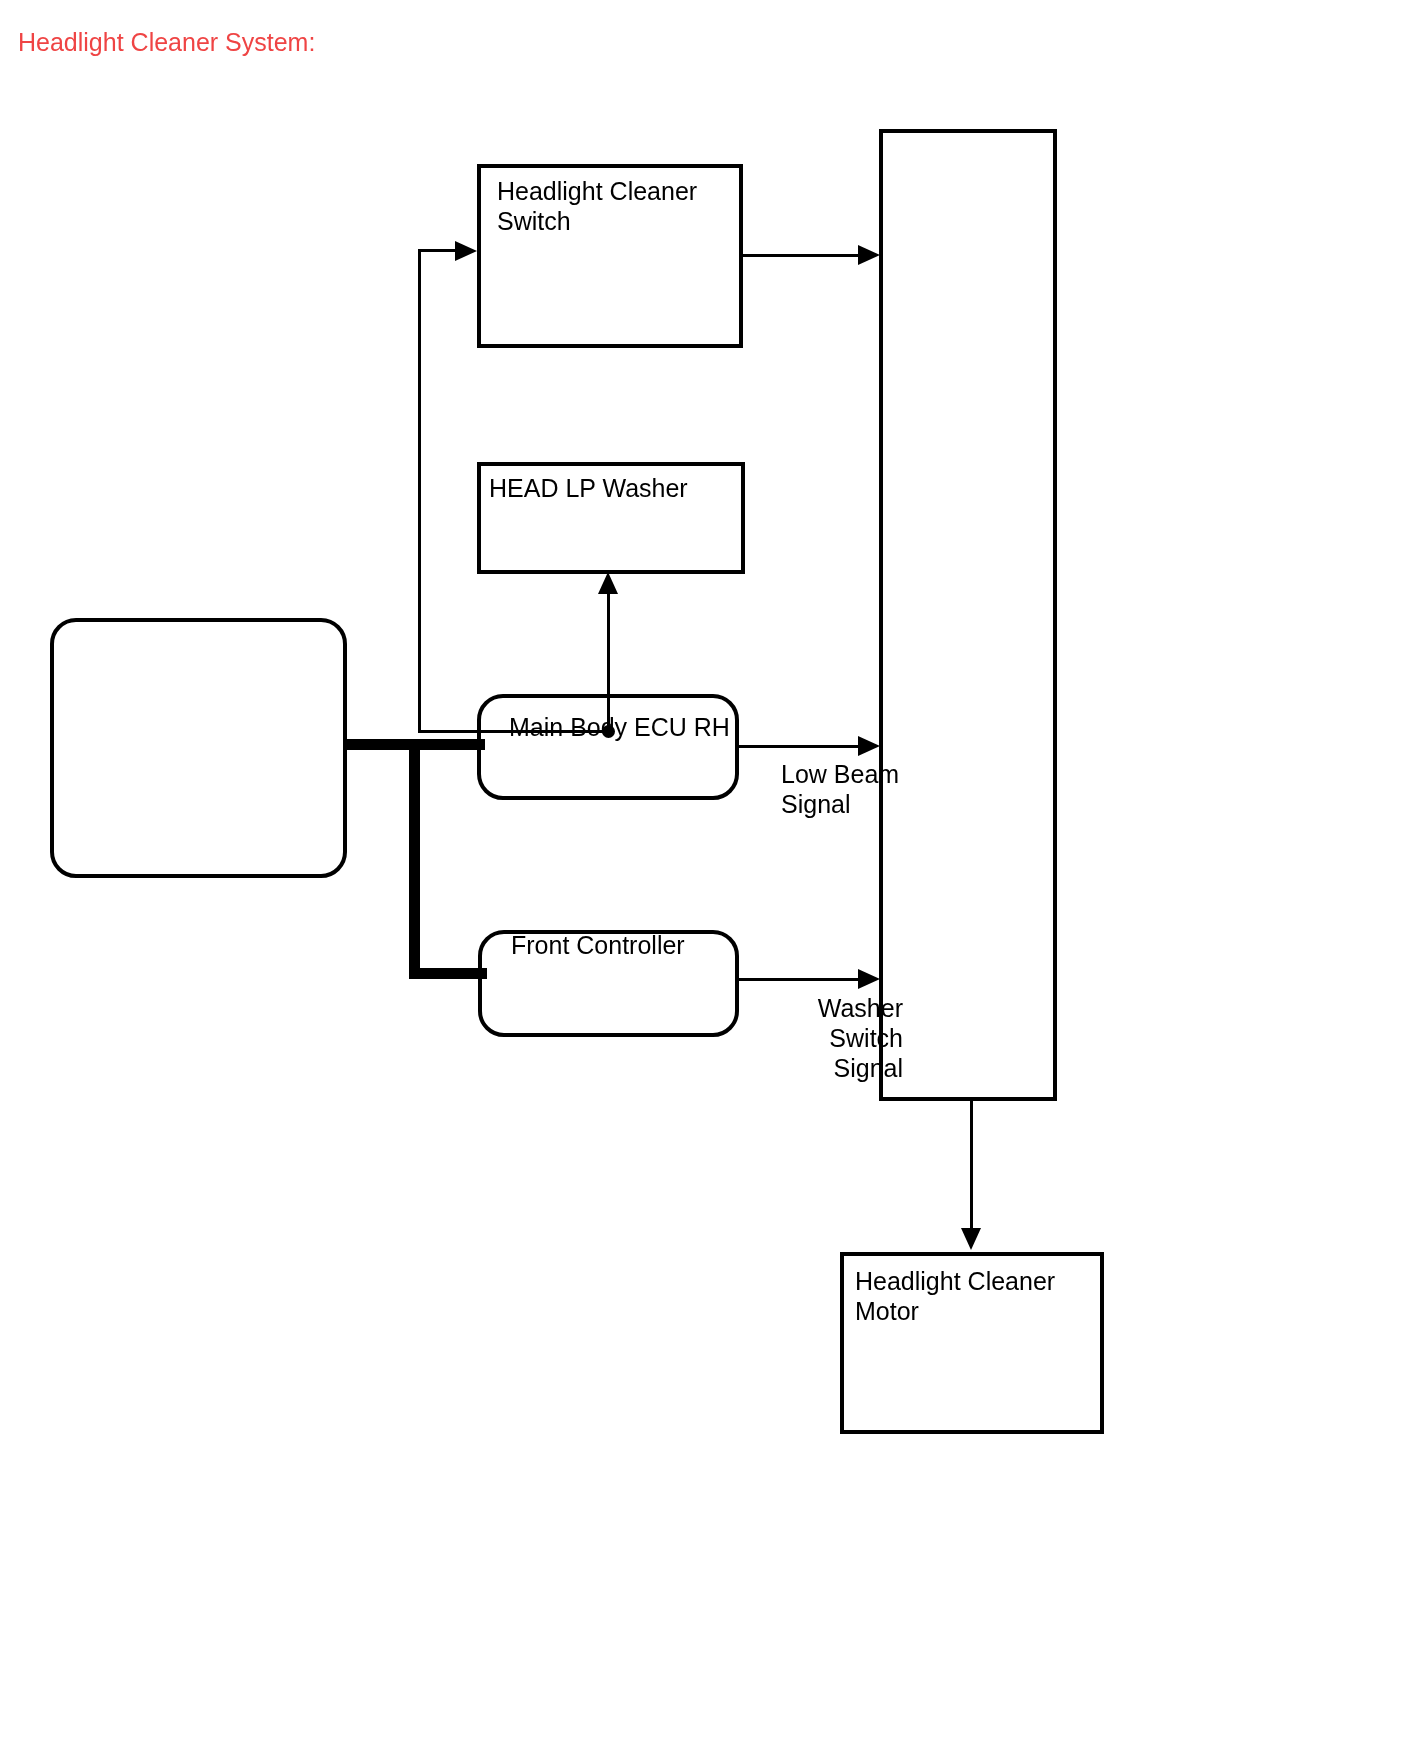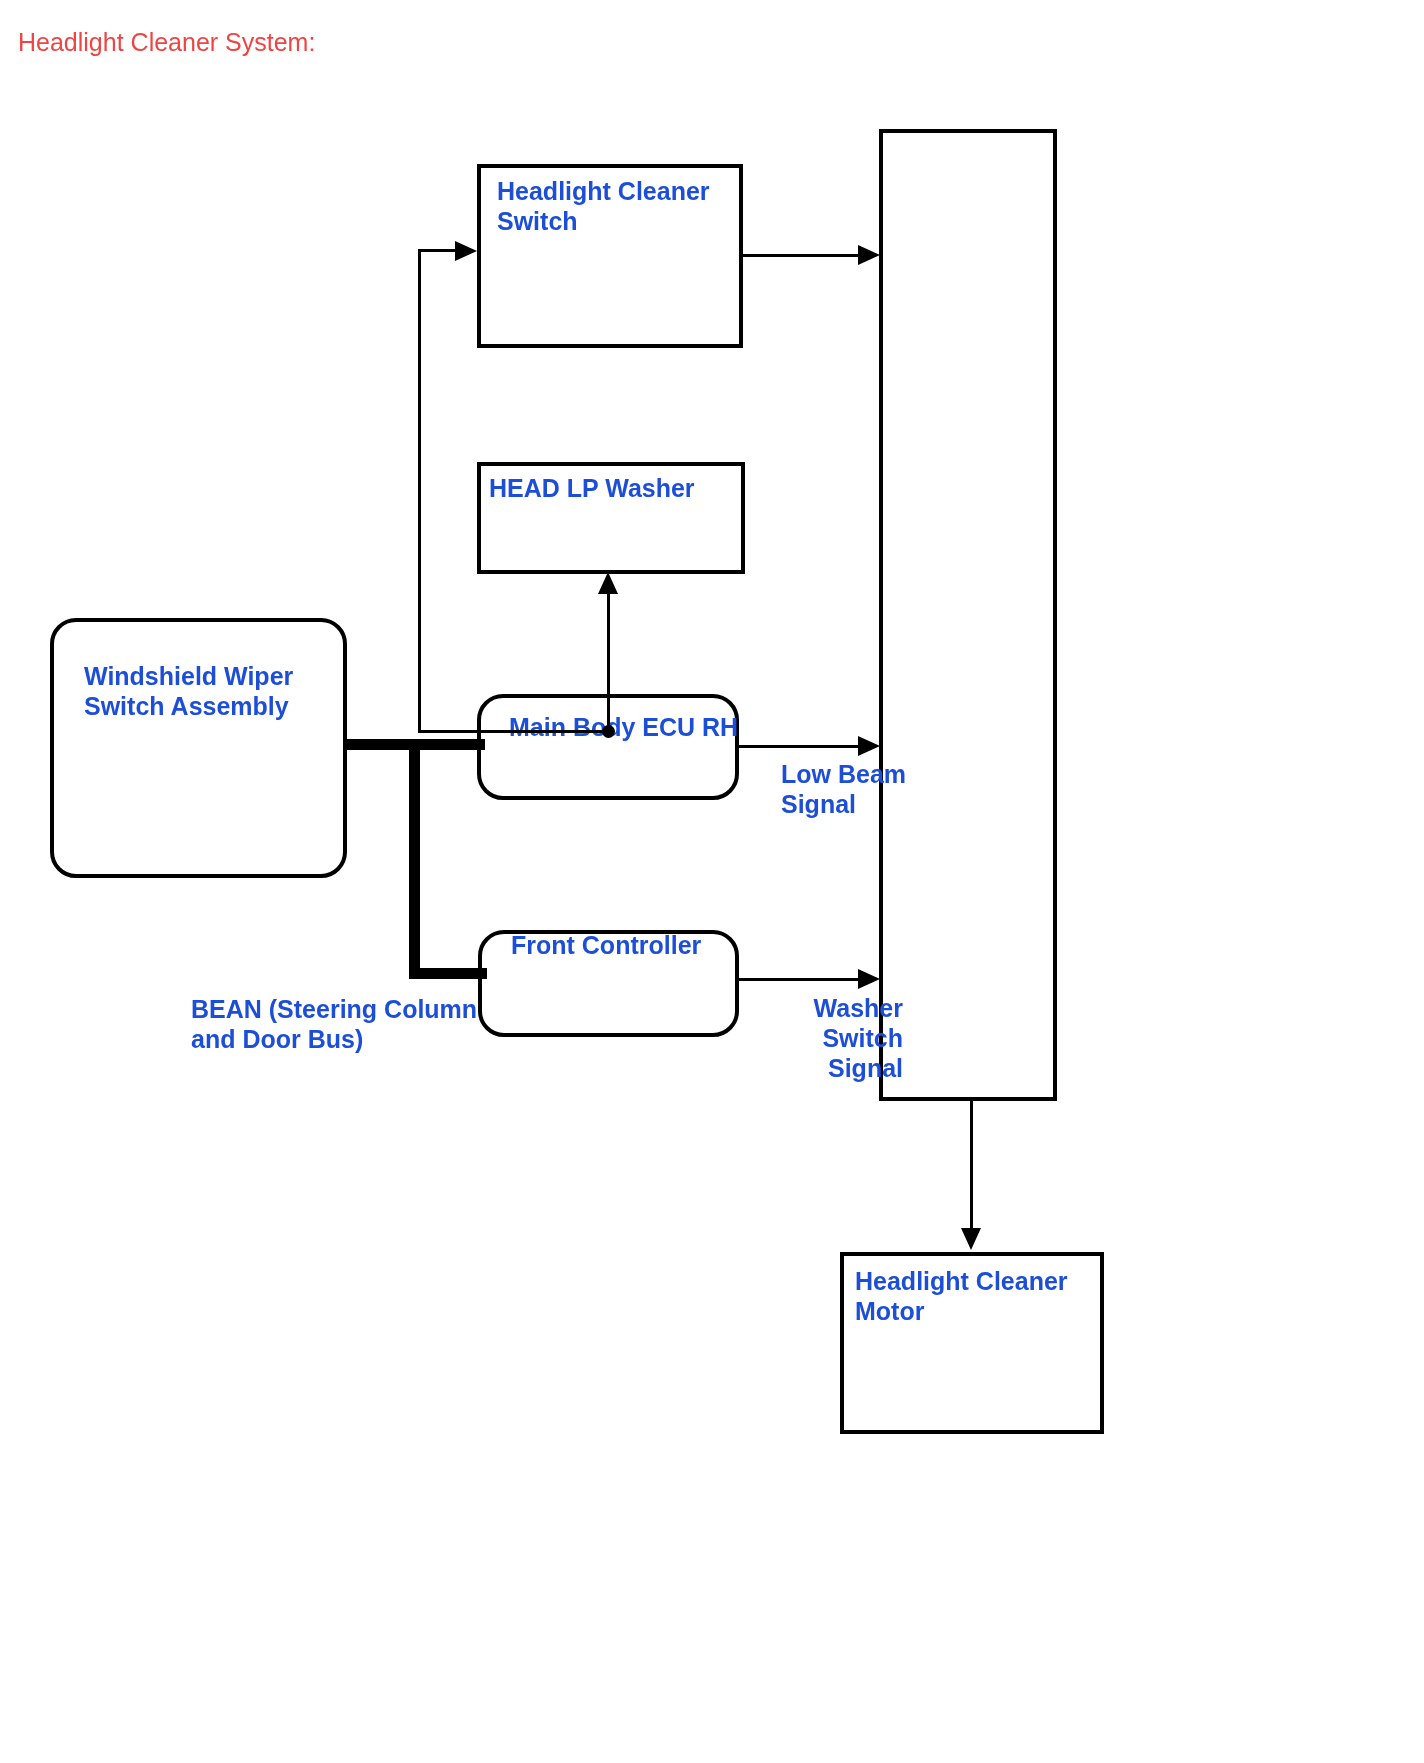--- a/index.html
+++ b/index.html
@@ -36,22 +36,21 @@
     border: 4px solid #000000;
   }
   .box.rounded {
     border-radius: 26px;
   }
   .box-label {
     position: absolute;
     font-size: 25px;
     line-height: 30px;
     white-space: pre-line;
-    color: #1d4ed8;
-    font-weight: bold;
+    color: #000000;
   }
   
   #box-hc-switch   { left: 477px;  top: 164px;  width: 266px; height: 184px; }
   #box-head-lp     { left: 477px;  top: 462px;  width: 268px; height: 112px; }
   #box-main-ecu    { left: 477px;  top: 694px;  width: 262px; height: 106px; }
   #box-front-ctrl  { left: 478px;  top: 930px;  width: 261px; height: 107px; }
   #box-wiper       { left: 50px;   top: 618px;  width: 297px; height: 260px; }
   #box-control-relay { left: 879px; top: 129px; width: 178px; height: 972px; }
   #box-motor       { left: 840px;  top: 1252px; width: 264px; height: 182px; }
 
@@ -120,22 +119,20 @@
   <div class="box" id="box-head-lp"></div>
   <div class="box-label" id="lbl-head-lp">HEAD LP Washer</div>
 
   <div class="box rounded" id="box-main-ecu"></div>
   <div class="box-label" id="lbl-main-ecu">Main Body ECU RH</div>
 
   <div class="box rounded" id="box-front-ctrl"></div>
   <div class="box-label" id="lbl-front-ctrl">Front Controller</div>
 
   <div class="box rounded" id="box-wiper"></div>
-  <div class="box-label" id="lbl-wiper">Windshield Wiper
-Switch Assembly</div>
 
   <div class="box" id="box-control-relay"></div>
 
   <div class="box" id="box-motor"></div>
   <div class="box-label" id="lbl-motor">Headlight Cleaner
 Motor</div>
 
   <div class="dot" style="left:602px; top:725px;"></div>
 
   <div class="wire v" style="left:607px; top:694px; height:38px;"></div>
@@ -166,16 +163,14 @@
 
   <div class="wire v" style="left:970px; top:1101px; height:131px;"></div>
   <div class="arrowhead down" style="left:961px; top:1228px;"></div>
 
   <div class="wire thick h" style="left:345px; top:739px; width:140px;"></div>
 
   <div class="wire thick v" style="left:409px; top:739px; height:240px;"></div>
 
   <div class="wire thick h" style="left:409px; top:968px; width:78px;"></div>
 
-  <div class="box-label" id="lbl-bean">BEAN (Steering Column
-and Door Bus)</div>
 
 </div>
 
 </body></html>

